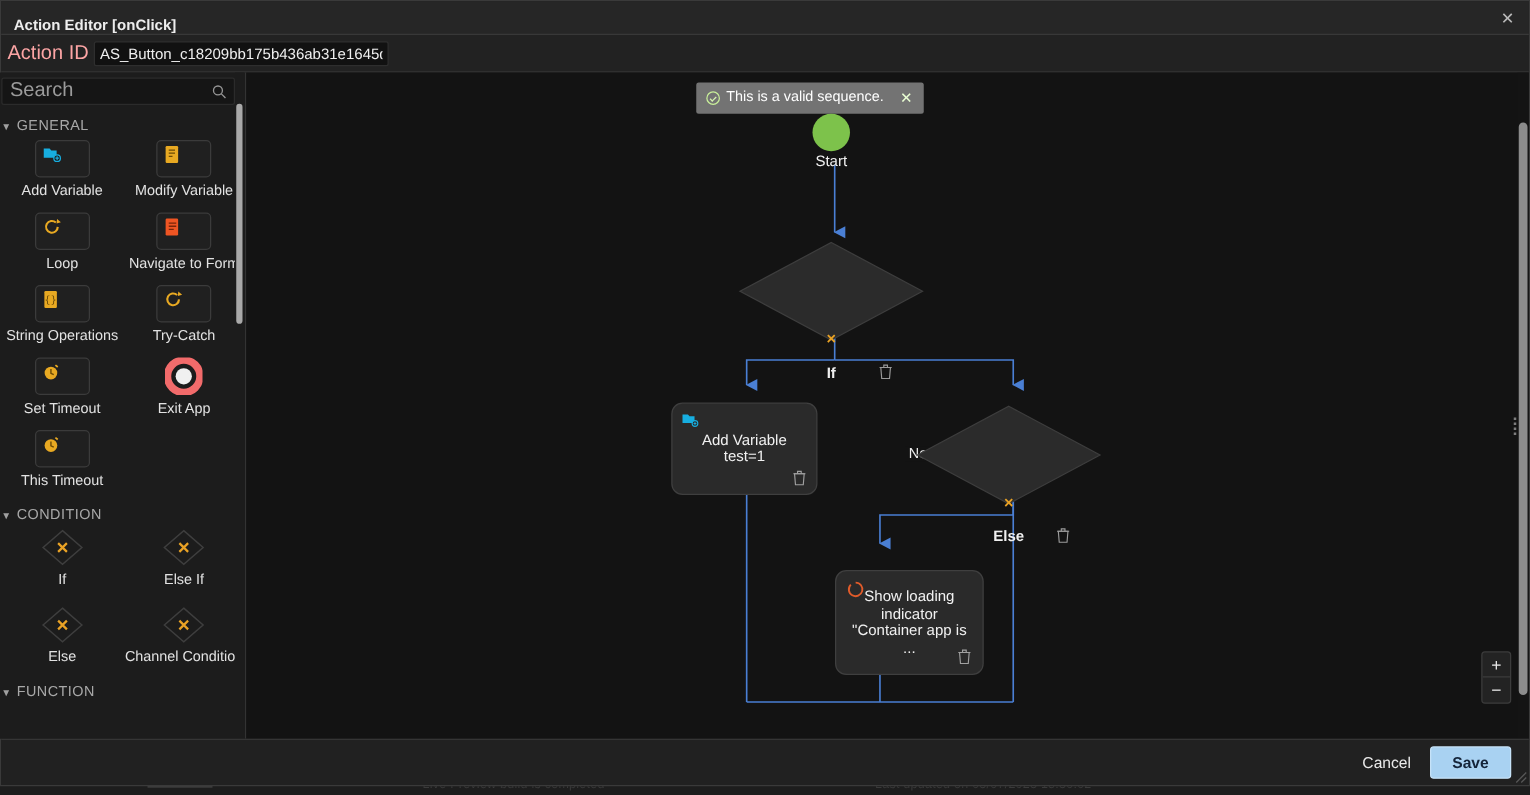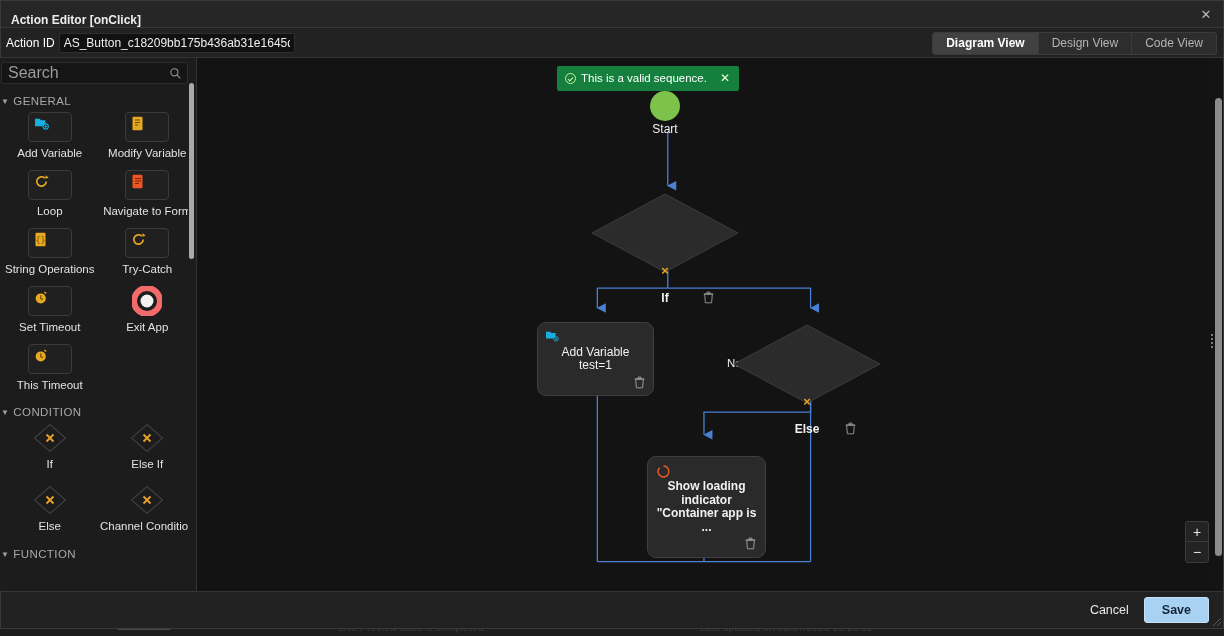--- a/index.html
+++ b/index.html
@@ -45,21 +45,21 @@
     display: flex; align-items: center; justify-content: center;
     color: #b9b9b9; font-size: 13px; cursor: pointer; line-height: 1;
   }
 
   
   .toolbar {
     height: 30px; min-height: 30px; background: #222; border-bottom: 1px solid #343434;
     display: flex; align-items: center; padding: 0 6px 0 5px;
     position: relative;
   }
-  .aid-label { font-size: 12px; color: #ffffff; margin-right: 4px; }
+  .aid-label { font-size: 16px; color: #fca5a5; margin-right: 4px; }
   .aid-input {
     width: 236px; height: 20px; background: #111; color: #efefef;
     border: 1px solid #2e2e2e; border-radius: 2px;
     font-size: 12px; padding: 0 4px;
     font-family: "Liberation Sans", sans-serif;
     outline: none;
   }
   .viewtabs {
     position: absolute; right: 6px; top: 4px;
     display: flex; background: #2d2d2d; border-radius: 3px; overflow: hidden;
@@ -128,21 +128,21 @@
     position: absolute; right: 1.5px; top: 25px; width: 5px; height: 176px;
     background: #a9a9a9; border-radius: 3px;
   }
 
   
   .canvas {
     flex: 1; position: relative; background: #131313; overflow: hidden;
   }
   .banner {
     position: absolute; left: 360px; top: 8px;
-    background: #15803d; color: #ffffff; font-size: 11.5px;
+    background: #737373; color: #ffffff; font-size: 11.5px;
     padding: 5px 9px 6px 8px; border-radius: 2px;
     display: flex; align-items: center; gap: 5px; justify-content: flex-end;
   }
   .banner .chk {
     width: 11px; height: 11px; border: 1.4px solid #c9f09a; border-radius: 50%;
     position: relative; flex-shrink: 0;
   }
   .banner .chk::after {
     content: ""; position: absolute; left: 2px; top: 3.2px;
     width: 4.4px; height: 2.1px; border-left: 1.4px solid #d7f5b0;
@@ -260,25 +260,20 @@
   <div class="window">
 
     <div class="titlebar">
       <div class="title-text">Action Editor [onClick]</div>
       <div class="close-btn">✕</div>
     </div>
 
     <div class="toolbar">
       <span class="aid-label">Action ID</span>
       <input class="aid-input" readonly="" value="AS_Button_c18209bb175b436ab31e1645d1" style="">
-      <div class="viewtabs">
-        <div class="vtab active">Diagram View</div>
-        <div class="vtab">Design View</div>
-        <div class="vtab">Code View</div>
-      </div>
     </div>
 
     <div class="body">
 
       <div class="sidebar">
         <div class="search-wrap">
           <div class="search-box">
             <input placeholder="Search" style="">
             <svg class="search-icon" viewBox="0 0 16 16">
               <circle cx="6.6" cy="6.6" r="4.4" fill="none" stroke="#c2c2c2" stroke-width="1.3"></circle>
@@ -532,21 +527,21 @@
           <div class="dx" style="top:70px;">×</div>
           <div class="diamond-lbl" style="top:98px;">Else</div>
           <svg class="trash" viewBox="0 0 12 14" style="left:113px; top:98px;">
             <path d="M1.8 3.2h8.4l-.8 9.6H2.6z" fill="none" stroke="#cfcfcf" stroke-width="1"></path>
             <path d="M0.7 3.2h10.6M4.4 1.1h3.2v2.1H4.4z" fill="none" stroke="#cfcfcf" stroke-width="1"></path>
           </svg>
         </div>
 
         <div class="edge-label" style="left:546px; top:430px;">Yes</div>
 
-        <div class="rect-node" style="left:450px; top:398px; width:119px; height:102px;font-weight:bold;">
+        <div class="rect-node" style="left:471px; top:398px; width:119px; height:84px;">
           <svg width="15" height="15" style="position:absolute;left:8px;top:7px;" viewBox="0 0 16 16">
             <path d="M8 2.2a5.8 5.8 0 1 1-4.1 1.7" fill="none" stroke="#e05b2a" stroke-width="1.6"></path>
           </svg>
           <div class="rect-text">
             <div>Show loading</div>
             <div>indicator</div>
             <div>"Container app is ...</div>
           </div>
           <svg class="trash" viewBox="0 0 12 14" style="right:9px; bottom:7px;">
             <path d="M1.8 3.2h8.4l-.8 9.6H2.6z" fill="none" stroke="#cfcfcf" stroke-width="1"></path>

